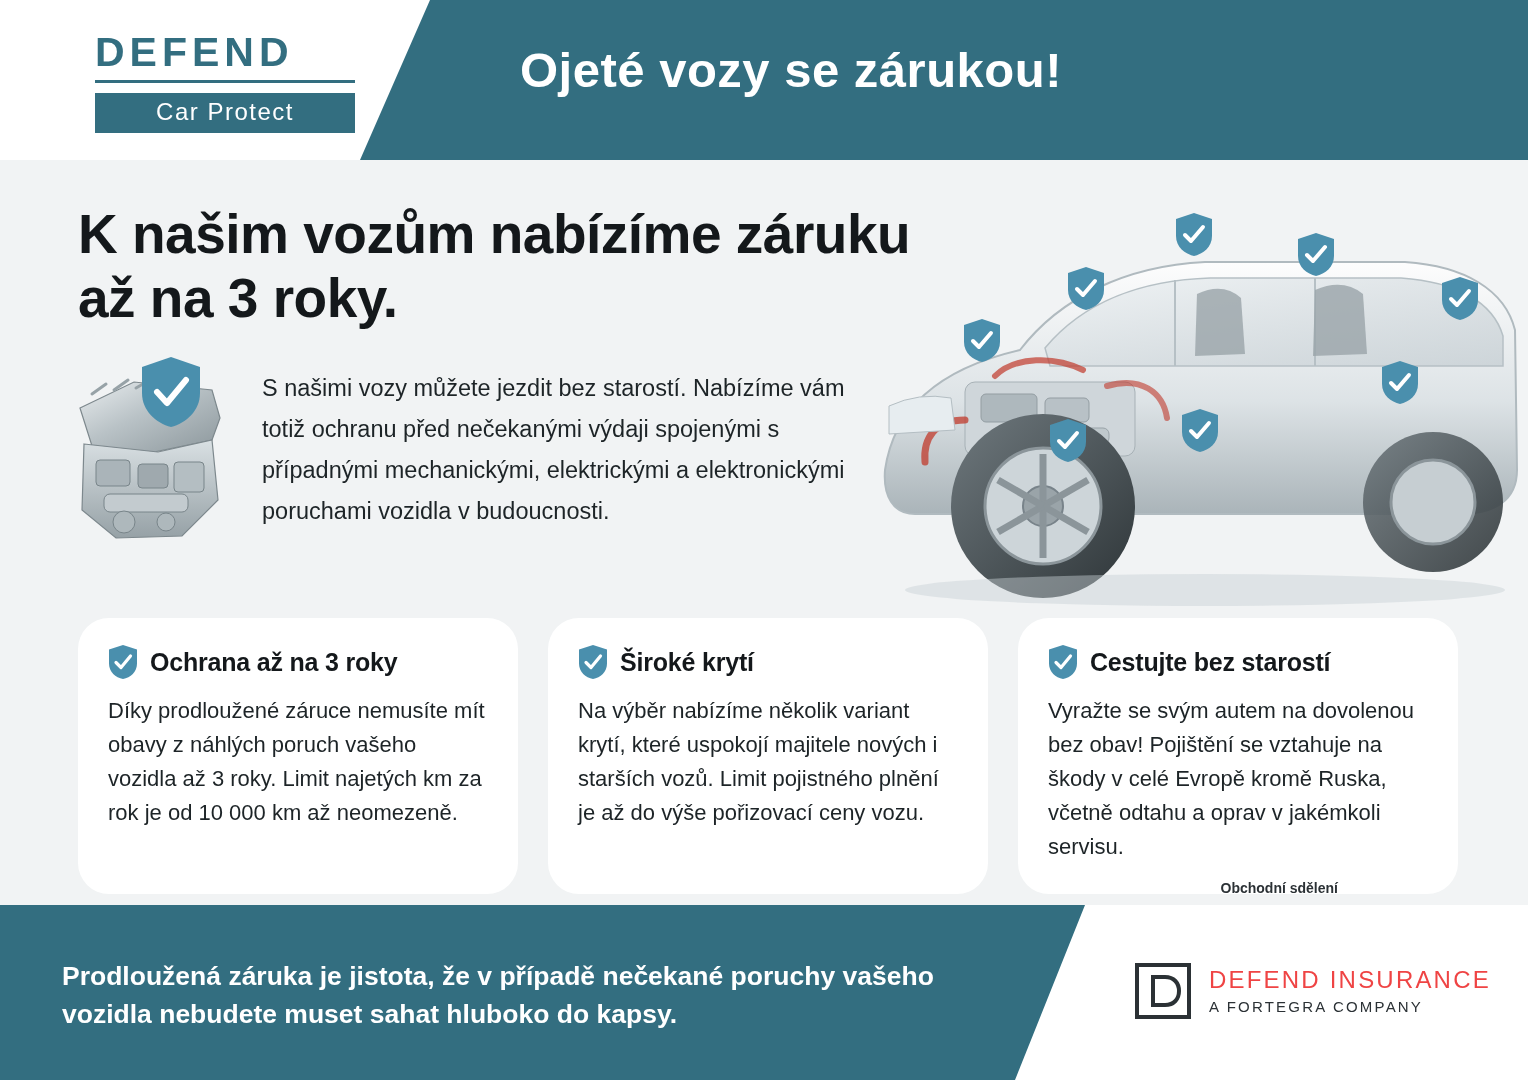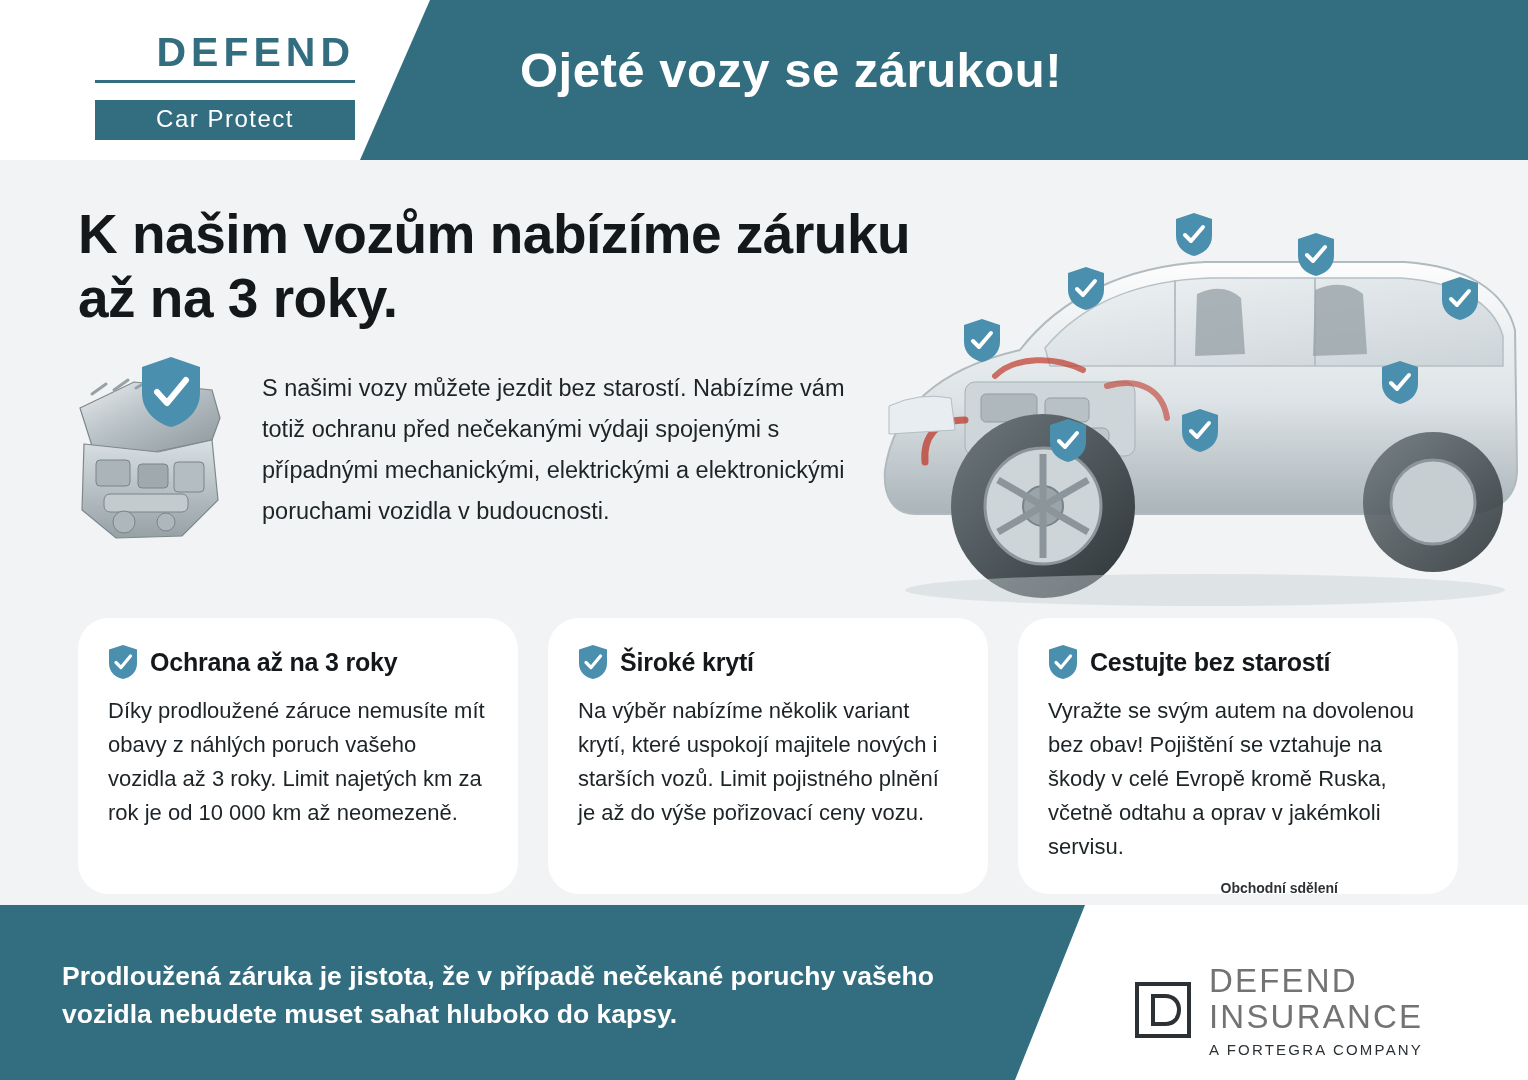--- a/index.html
+++ b/index.html
@@ -38,24 +38,24 @@
     width: 260px;
   }
   .logo-defend {
     font-size: 41px;
     font-weight: bold;
     letter-spacing: 5px;
     color: #336e80;
     line-height: 1;
     border-bottom: 3px solid #336e80;
     padding-bottom: 7px;
-    text-align: right;
+    text-align: left;
   }
   .logo-sub {
-    margin-top: 17px;
+    margin-top: 10px;
     background: #336e80;
     color: #ffffff;
     font-size: 24px;
     letter-spacing: 1.5px;
     text-align: center;
     padding: 5px 0 7px;
   }
   .header-title {
     position: absolute;
     left: 520px; top: 42px;
@@ -193,23 +193,23 @@
   }
   .footer-logo {
     position: absolute;
     left: 1135px; top: 58px;
     display: flex;
     align-items: center;
     gap: 18px;
   }
   .footer-mark { width: 56px; height: 56px; flex: none; }
   .fl-main {
-    font-size: 33px;
+    font-size: 24px;
     letter-spacing: 2.2px;
-    color: #737373;
+    color: #ef4444;
     line-height: 1.1;
   }
   .fl-sub {
     font-size: 15px;
     letter-spacing: 2.2px;
     color: #2b3135;
     margin-top: 5px;
   }
 </style>
 </head>

